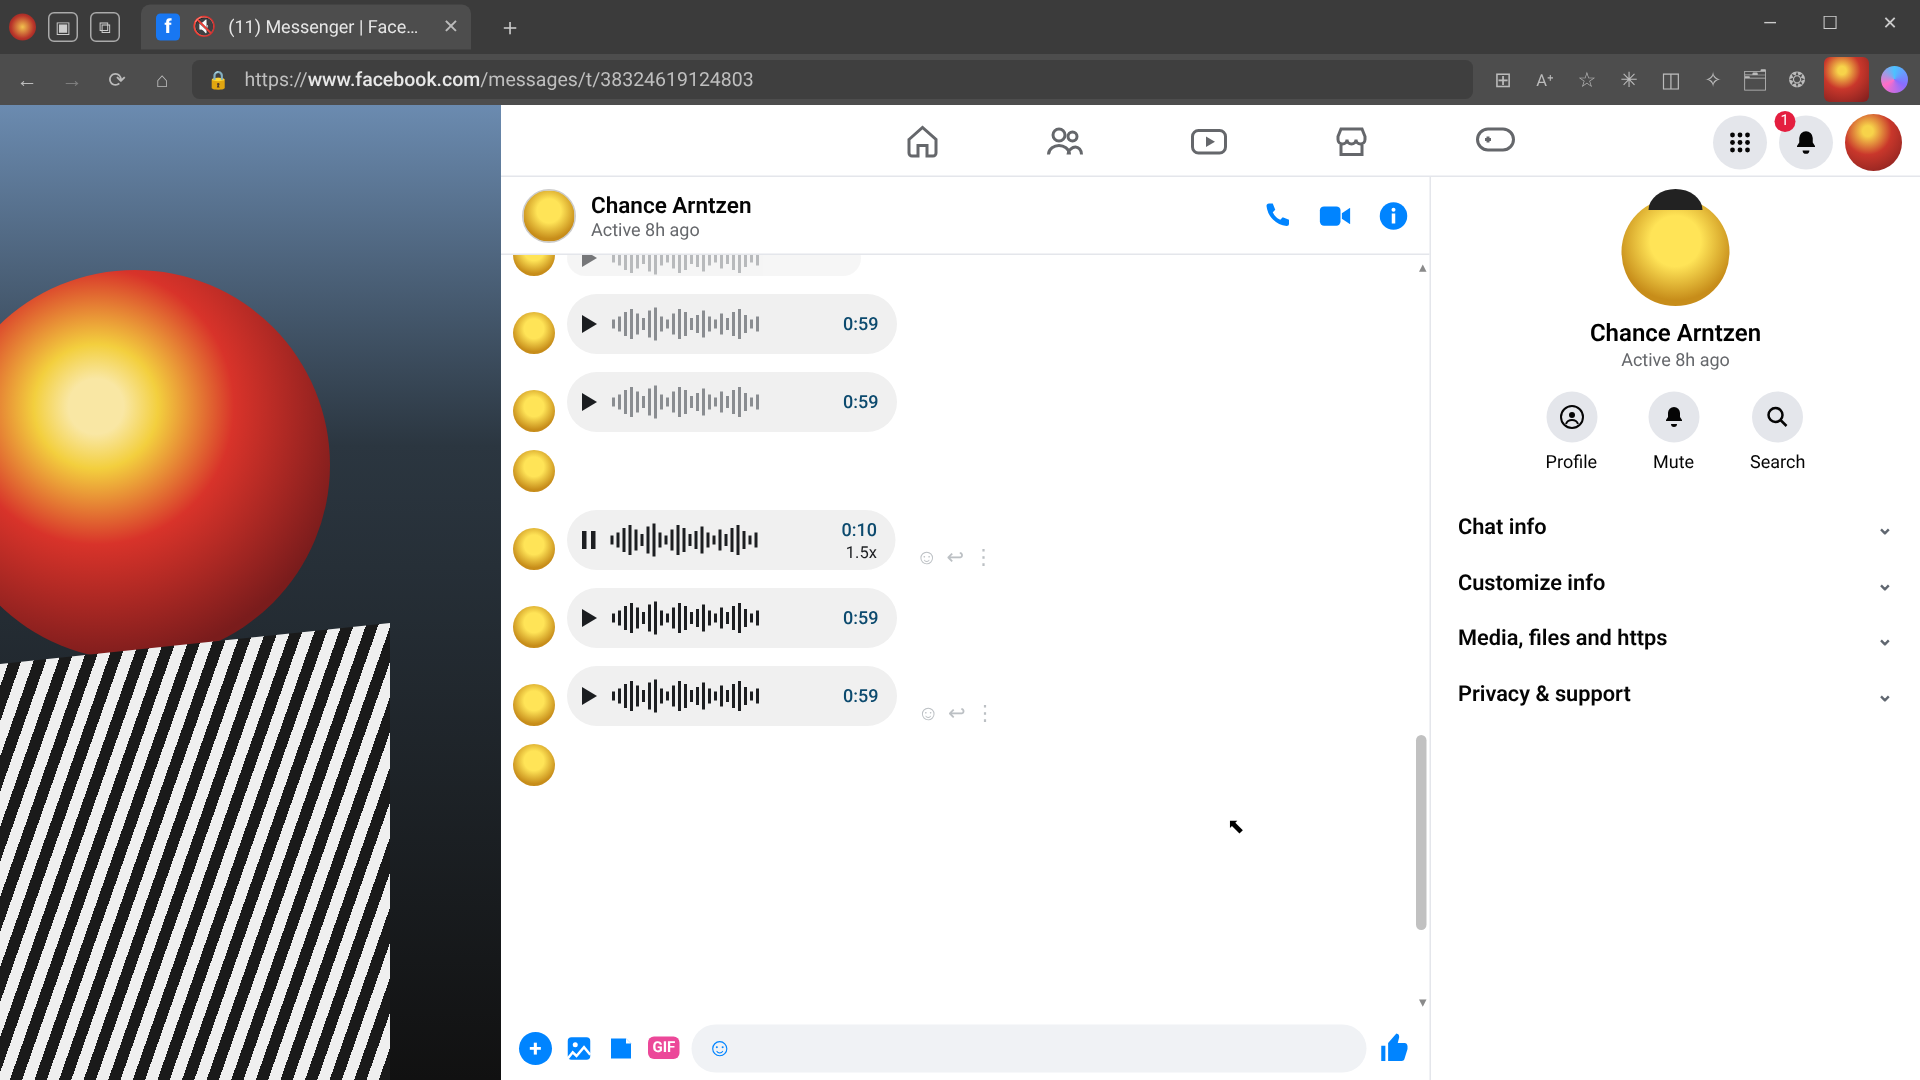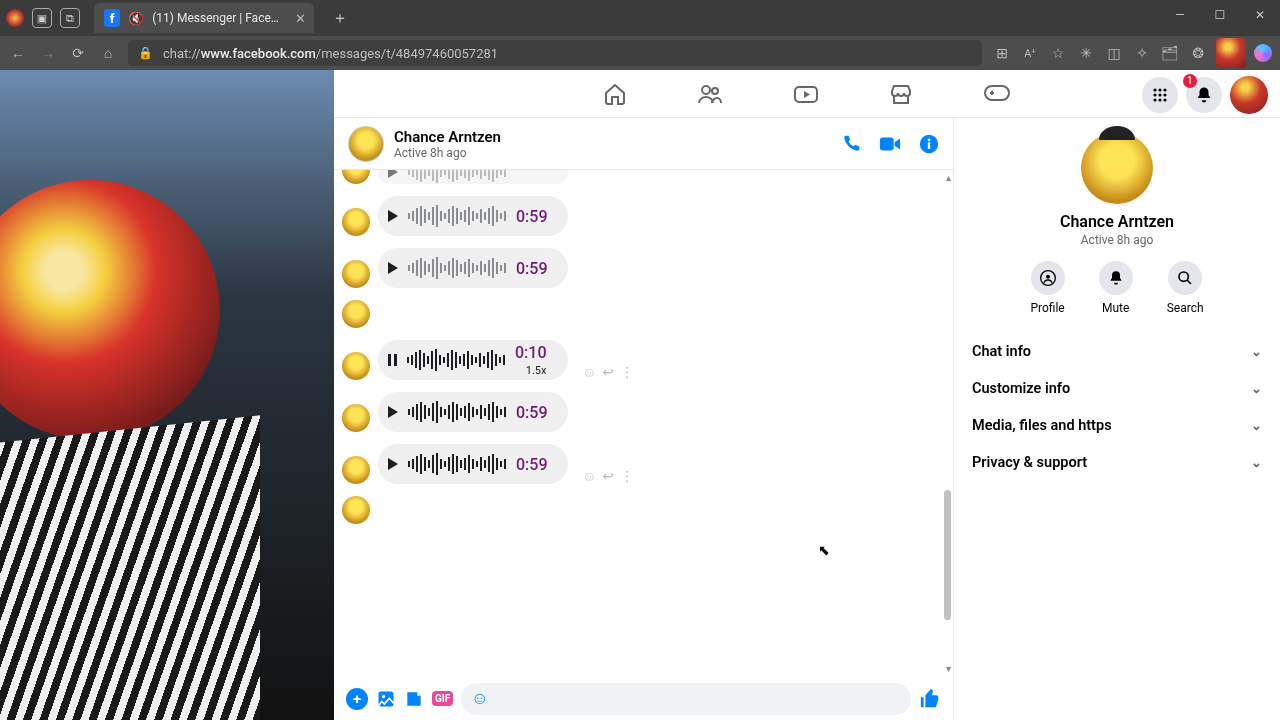--- a/index.html
+++ b/index.html
@@ -60,21 +60,21 @@
 
 .messages{flex:1;overflow:hidden;padding:6px 10px 4px 8px;position:relative;}
 .msg-row{display:flex;align-items:flex-end;gap:8px;margin-bottom:12px;}
 .msg-avatar{width:28px;height:28px;border-radius:50%;background:radial-gradient(circle at 50% 40%,#ffe457 30%,#c78d1a 70%);flex-shrink:0;}
 .voice{background:#f0f0f0;border-radius:20px;height:40px;display:flex;align-items:center;padding:0 12px 0 10px;gap:10px;min-width:190px;}
 .play{width:0;height:0;border-left:10px solid #1c1e21;border-top:6px solid transparent;border-bottom:6px solid transparent;}
 .pause{display:flex;gap:3px;}
 .pause span{width:3px;height:12px;background:#1c1e21;}
 .wave{display:flex;align-items:center;gap:2px;height:24px;}
 .wave i{width:2px;background:#8a8d91;display:block;}
-.dur{font-size:16px;color:#701a75;font-weight:500;}
+.dur{font-size:12px;color:#0c4a6e;font-weight:500;margin-left:46px;}
 .voice.playing .wave i{background:#1c1e21;}
 .speed{font-size:11px;color:#1c1e21;}
 .play-col{display:flex;flex-direction:column;align-items:flex-end;gap:2px;}
 .hover-acts{display:flex;gap:6px;color:#bcc0c4;font-size:14px;margin-left:6px;}
 .scrollbar{position:absolute;right:2px;top:320px;width:7px;height:130px;background:#c1c1c1;border-radius:4px;}
 .scroll-arrow{position:absolute;right:2px;color:#8a8a8a;font-size:10px;}
 
 .composer{height:44px;display:flex;align-items:center;gap:8px;padding:0 12px;border-top:1px solid transparent;}
 .comp-ico{color:#0084ff;font-size:18px;}
 .plus-circ{width:22px;height:22px;border-radius:50%;background:#0084ff;color:#fff;display:flex;align-items:center;justify-content:center;font-size:15px;font-weight:700;}
@@ -126,21 +126,21 @@
 </div>
 
 <div class="addrbar">
   <span class="nav-ico">←</span>
   <span class="nav-ico" style="opacity:.45">→</span>
   <span class="nav-ico">⟳</span>
   <span class="nav-ico">⌂</span>
   <div class="url-box">
     <span class="lock">🔒</span>
     <span class="url-text">
-      <span>chat://</span><b>www.facebook.com</b><span>/messages/t/48497460057281</span>
+      <span>https://</span><b>www.facebook.com</b><span>/messages/t/38324619124803</span>
     </span>
   </div>
   <div class="ext-icos">
     <span class="nav-ico">⊞</span>
     <span class="nav-ico" style="font-size:11px">A⁺</span>
     <span class="nav-ico">☆</span>
     <span class="nav-ico">✳</span>
     <span class="nav-ico">◫</span>
     <span class="nav-ico">✧</span>
     <span class="nav-ico">🗂</span>

